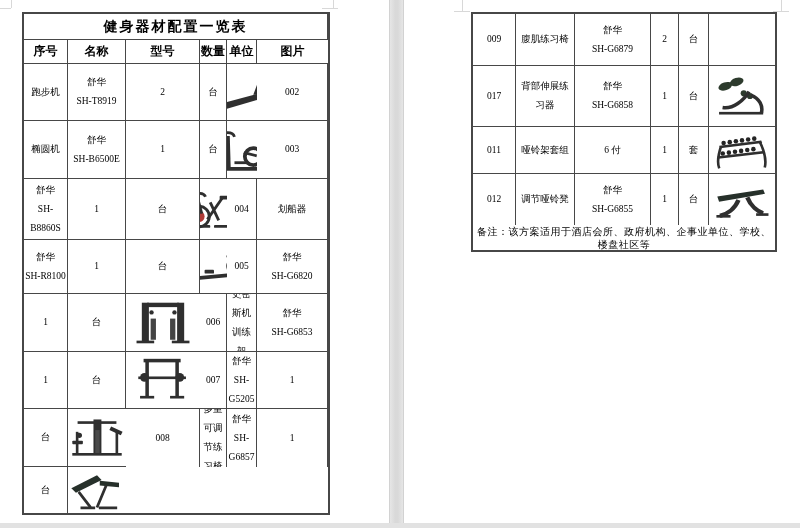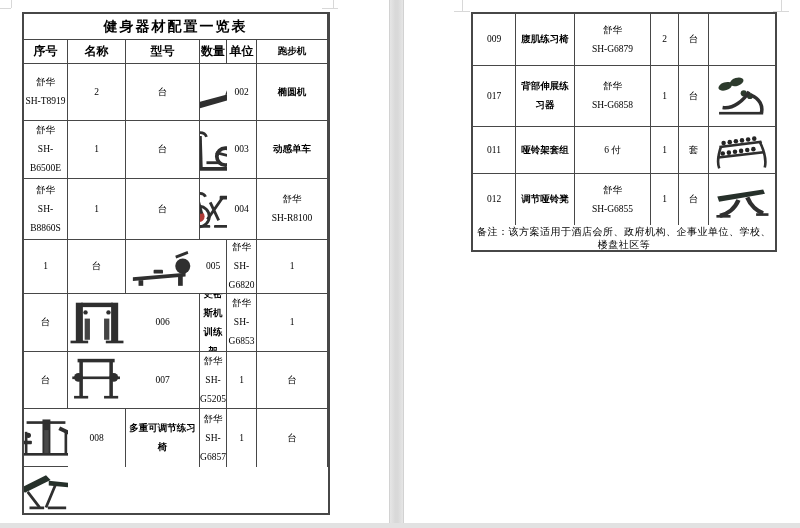--- a/index.html
+++ b/index.html
@@ -26,39 +26,40 @@
             grid-template-rows:52px 61px 47px 51px 25px; }
 
   .c { border-right:1px solid #474747; border-bottom:1px solid #474747;
        display:flex; flex-direction:column; align-items:center; justify-content:center;
        text-align:center; font-size:9.5px; line-height:13px; overflow:hidden; }
   .c.last { border-right:none; }
   .c.bottom { border-bottom:none; }
 
   .title-cell { grid-column:1 / -1; font-size:14px; font-weight:bold; letter-spacing:2px; }
   .head { font-weight:bold; font-size:12px; }
-  .name { line-height:19px; padding:8px 3px;font-weight:bold; }
+  .name { line-height:19px; padding:8px 3px; }
   .model { line-height:19px; }
   .model div:empty { display:none; }
   .note-cell { grid-column:1 / -1; font-weight:normal; font-size:10px; letter-spacing:0.5px; }
 
   .img svg { display:block; }
 </style>
 </head>
 <body>
 
 <div class="page" id="page1">
   <div class="eq-table" id="table1">
     <div class="c title-cell">健身器材配置一览表</div>
 
     <div class="c head">序号</div>
     <div class="c head">名称</div>
     <div class="c head">型号</div>
     <div class="c head">数量</div>
     <div class="c head">单位</div>
+    <div class="c head last">图片</div>
 
     <div class="c name">跑步机</div>
     <div class="c model">
       <div>舒华</div>
       <div>SH-T8919</div>
     </div>
     <div class="c">2</div>
     <div class="c">台</div>
     <div class="c img last">
       <svg width="64" height="48" viewBox="0 0 68 50">
@@ -81,40 +82,40 @@
         <rect x="6" y="43" width="56" height="4" rx="2" fill="#2f2f2f"></rect>
         <circle cx="46" cy="32" r="9" fill="none" stroke="#2f2f2f" stroke-width="4"></circle>
         <polygon points="17,10 21,10 22,44 16,44" fill="#2f2f2f"></polygon>
         <path d="M10 12 C13 5 24 5 26 11" fill="none" stroke="#2f2f2f" stroke-width="3"></path>
         <rect x="26" y="37" width="15" height="3" fill="#2f2f2f"></rect>
         <rect x="36" y="28" width="14" height="3" fill="#2f2f2f" transform="rotate(14 43 29)"></rect>
       </svg>
     </div>
 
     <div class="c">003</div>
-    <div class="c name">动感单车</div>
     <div class="c model">
       <div>舒华</div>
       <div>SH-B8860S</div>
     </div>
     <div class="c">1</div>
     <div class="c">台</div>
     <div class="c img last">
       <svg width="64" height="48" viewBox="0 0 68 50">
         <circle cx="18" cy="33" r="11" fill="none" stroke="#2f2f2f" stroke-width="3"></circle>
         <circle cx="18" cy="33" r="6" fill="#b03a36"></circle>
         <path d="M17 15 L21 30 M43 13 L27 36 M30 18 L39 37" stroke="#2f2f2f" stroke-width="3" fill="none"></path>
         <path d="M9 14 C11 7 23 7 25 12" fill="none" stroke="#2f2f2f" stroke-width="3"></path>
         <rect x="40" y="11" width="11" height="4" rx="1" fill="#2f2f2f"></rect>
         <rect x="4" y="42" width="26" height="3" rx="1" fill="#2f2f2f"></rect>
         <rect x="34" y="42" width="26" height="3" rx="1" fill="#2f2f2f"></rect>
       </svg>
     </div>
 
     <div class="c">004</div>
+    <div class="c name">划船器</div>
     <div class="c model">
       <div>舒华</div>
       <div>SH-R8100</div>
     </div>
     <div class="c">1</div>
     <div class="c">台</div>
     <div class="c img last">
       <svg width="64" height="48" viewBox="0 0 68 50">
         <polygon points="2,36 58,31 58,35 2,40" fill="#2f2f2f"></polygon>
         <circle cx="55" cy="24" r="8" fill="#2f2f2f"></circle>

